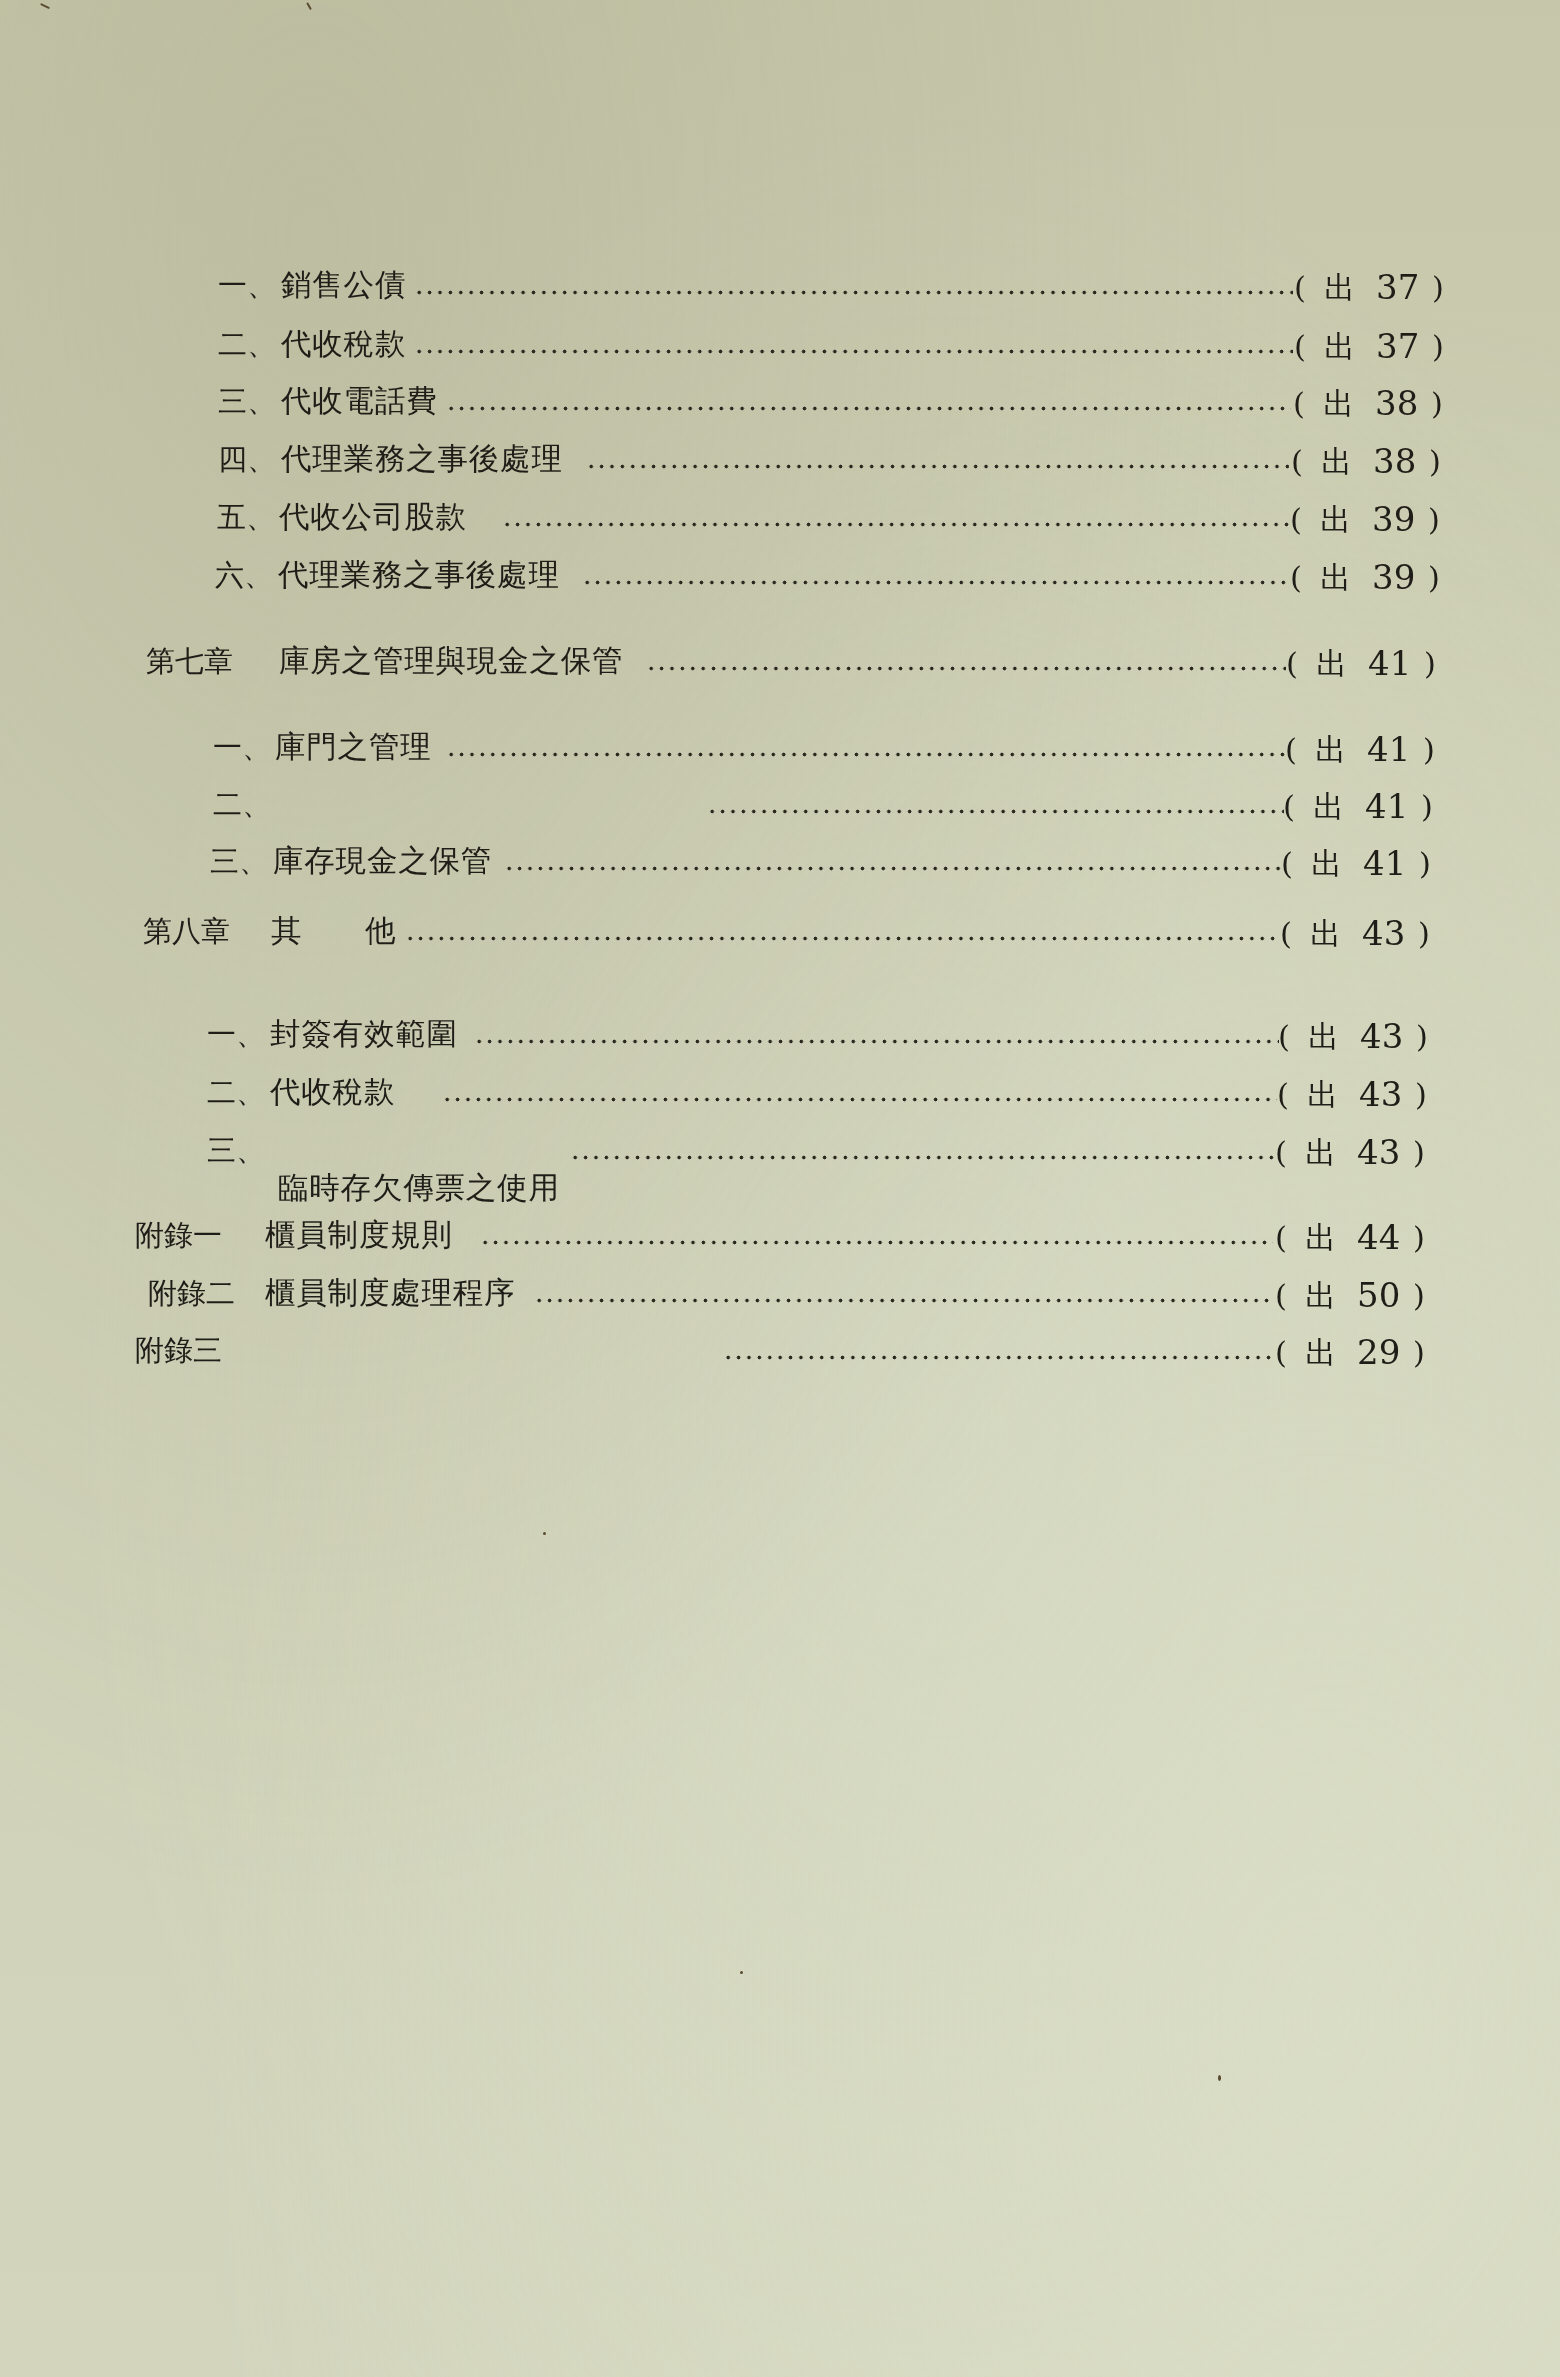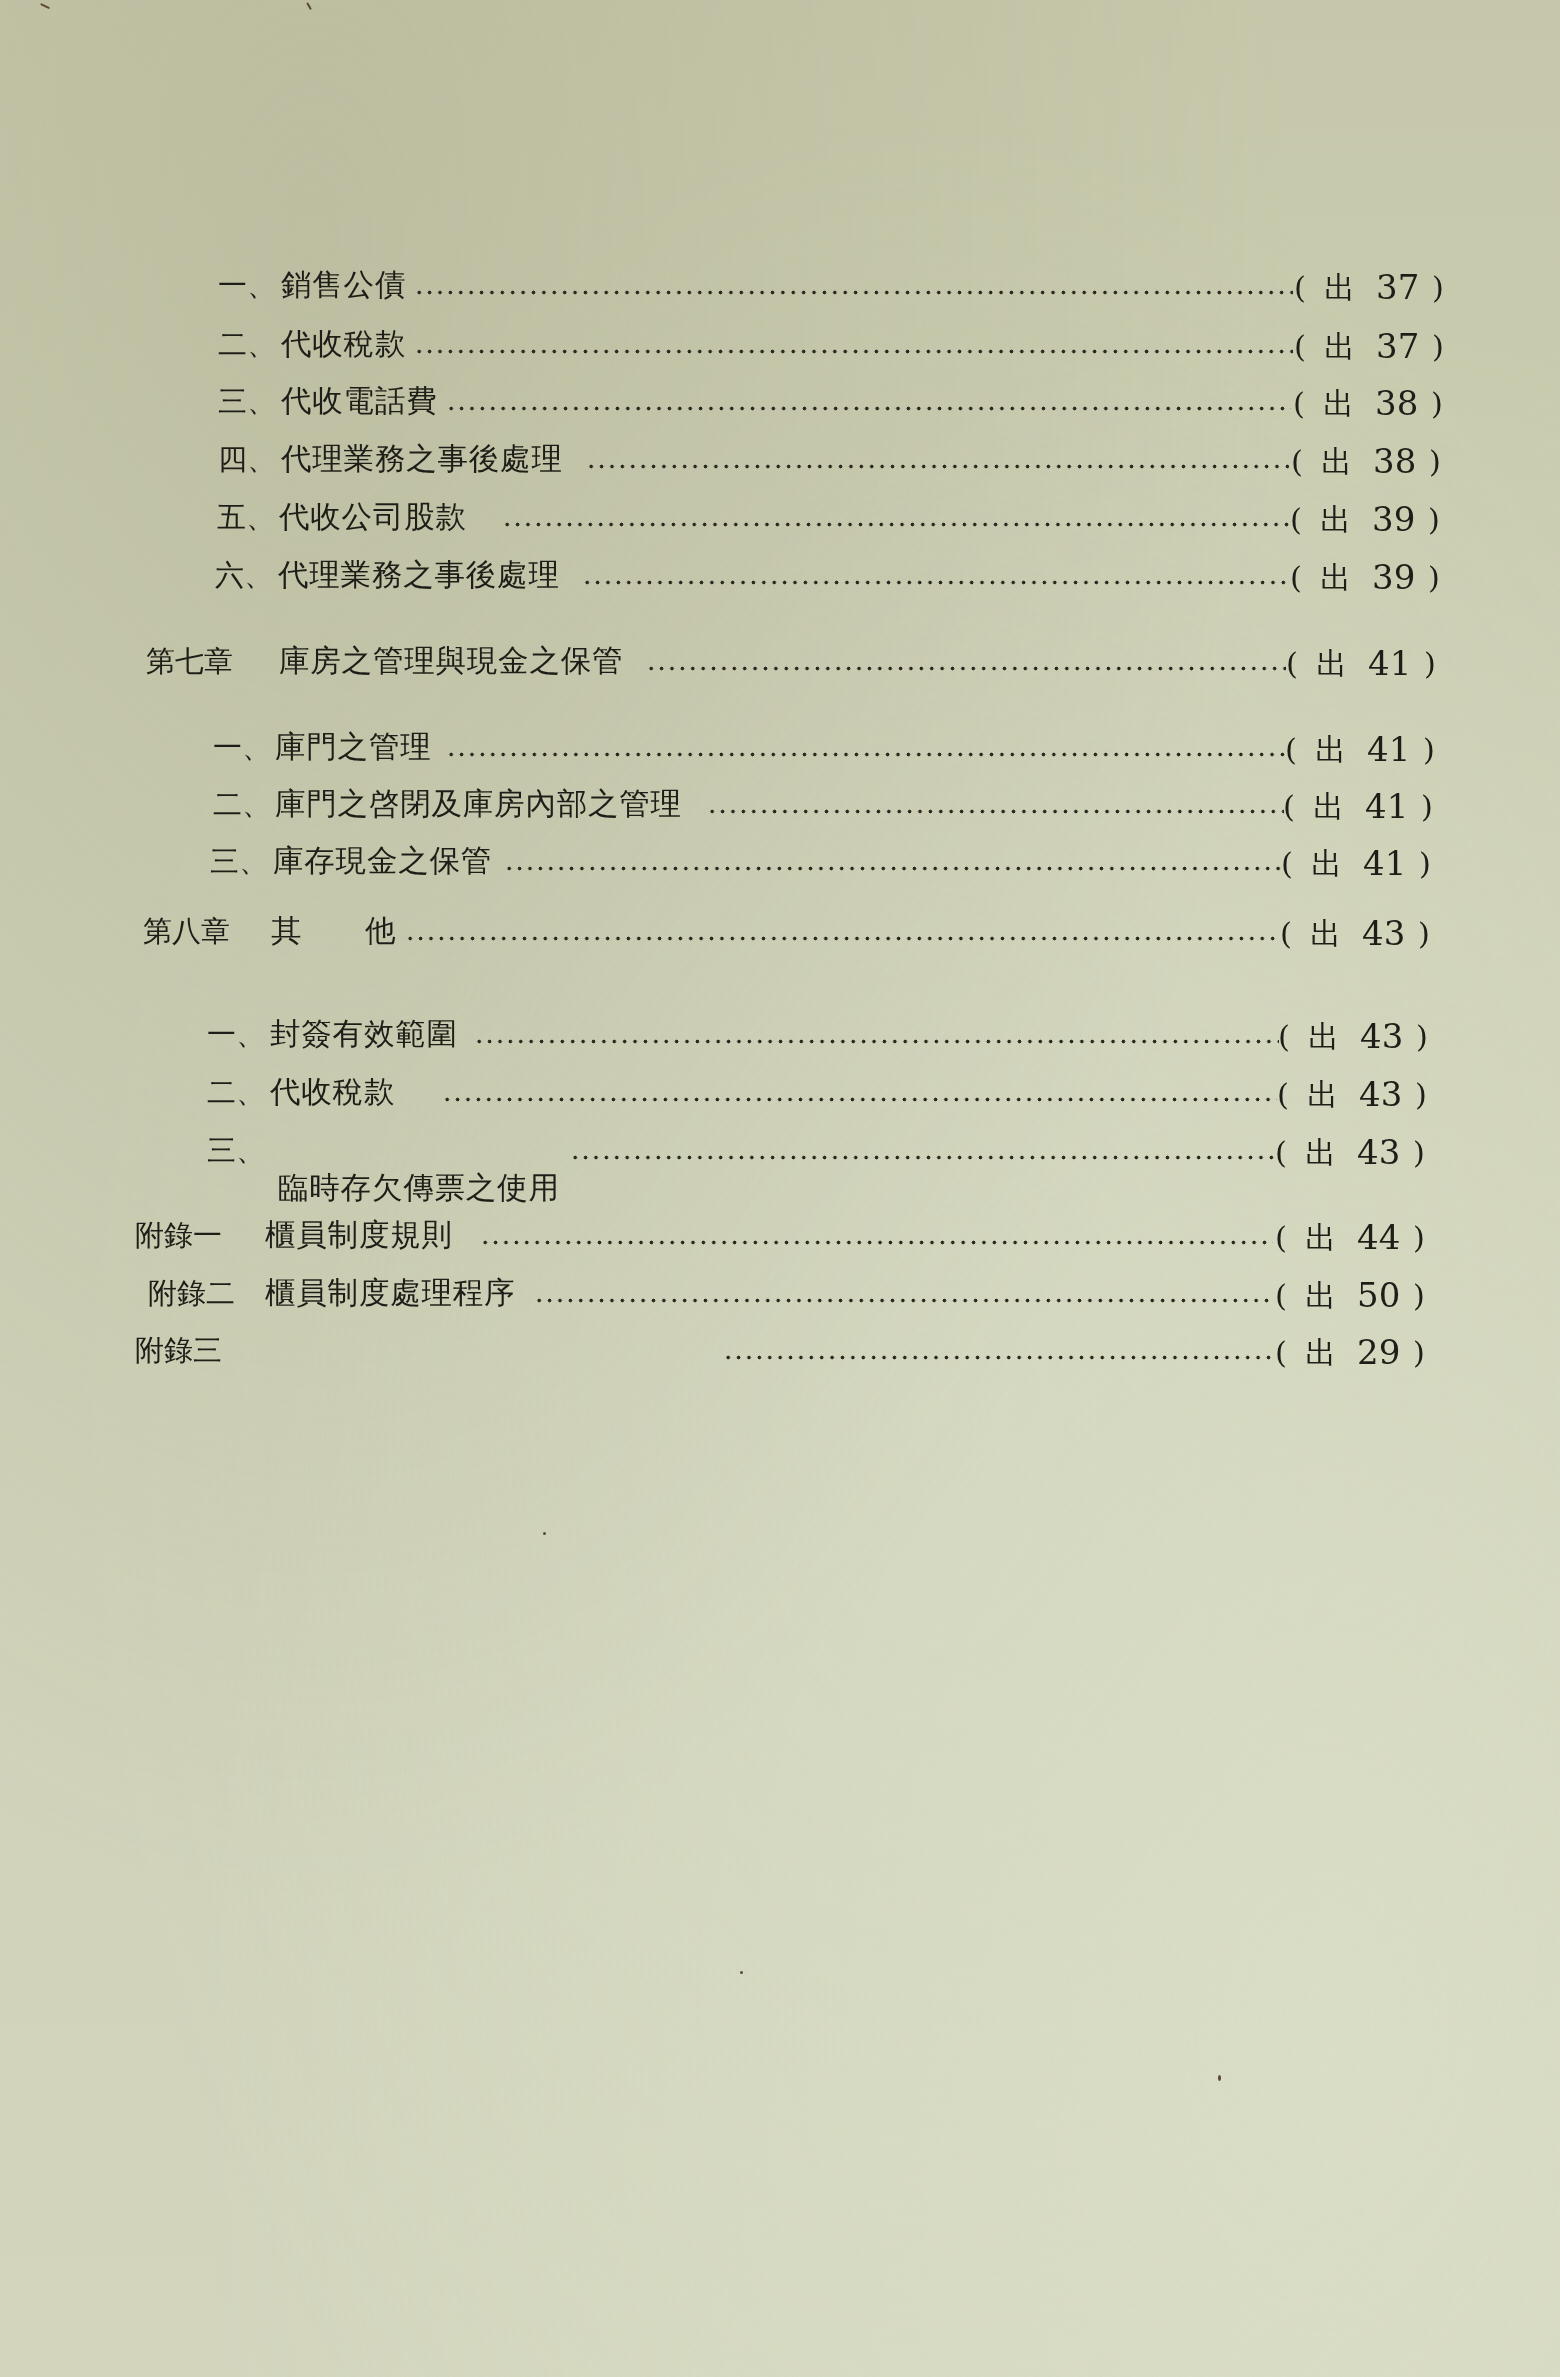--- a/index.html
+++ b/index.html
@@ -175,21 +175,20 @@
     <span class="page-ref" style="left:1285px;">
       <span class="paren-open">(</span>
         <span class="ref-label">出</span>
         <span class="ref-num">41</span>
         <span class="paren-close">)</span>
     </span>
   </div>
 
   <div class="toc-line" style="top:780px;">
     <span class="toc-prefix" style="left:213px;">二、</span>
-    <span class="toc-title" style="left:275px;">庫門之啓閉及庫房內部之管理</span>
     <span class="leader" style="left:707px; width:577px;"></span>
     <span class="page-ref" style="left:1283px;">
       <span class="paren-open">(</span>
         <span class="ref-label">出</span>
         <span class="ref-num">41</span>
         <span class="paren-close">)</span>
     </span>
   </div>
 
   <div class="toc-line" style="top:837px;">

